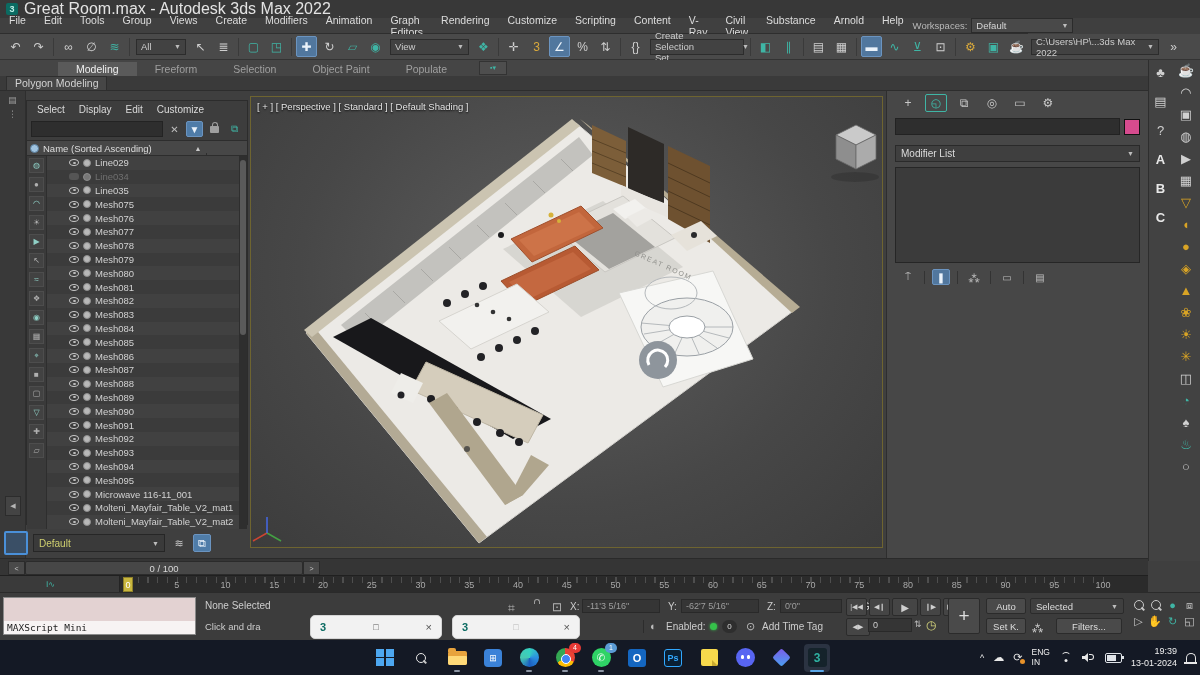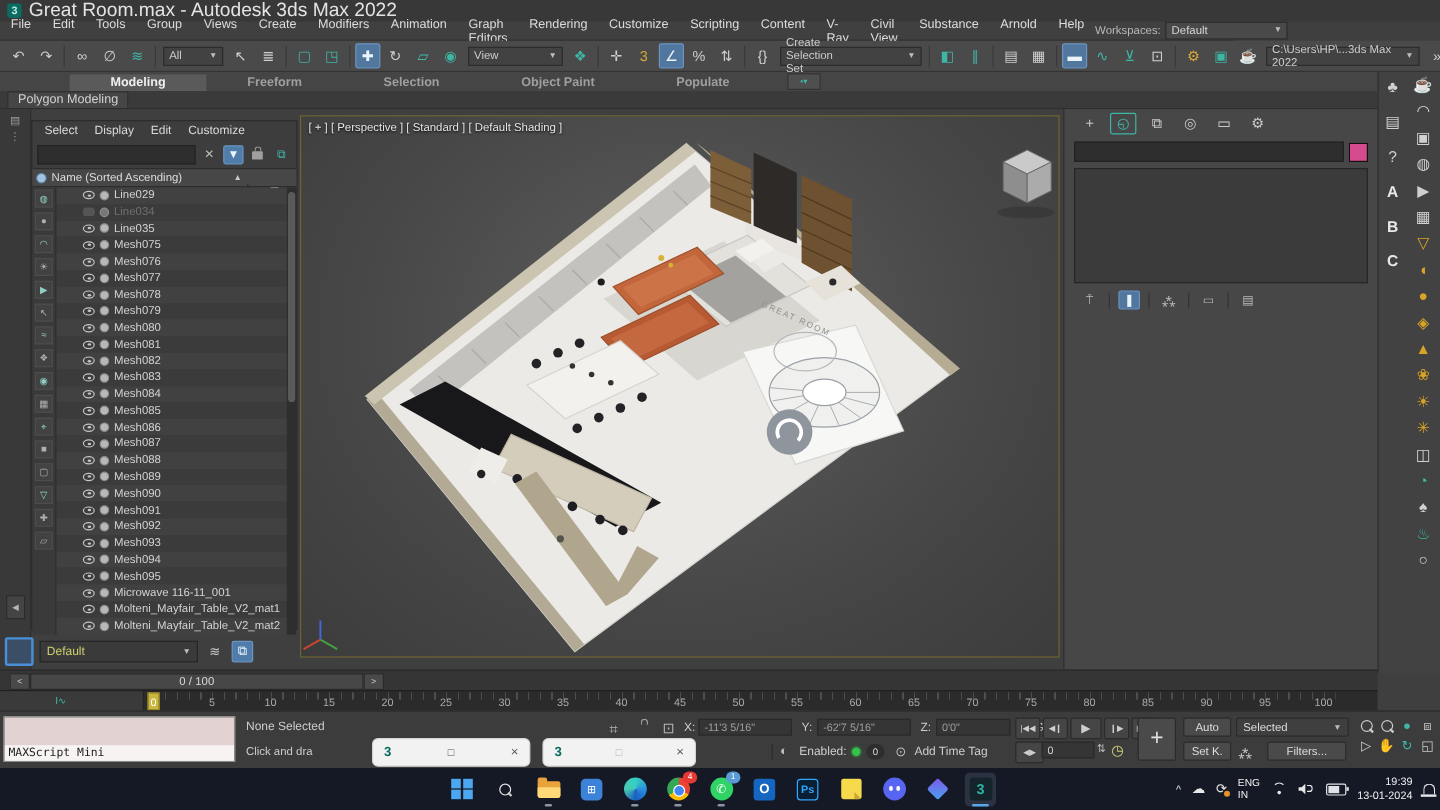--- a/index.html
+++ b/index.html
@@ -19,21 +19,21 @@
   
   #toolbar{left:0;top:34px;width:1200px;height:26px;background:#4a4a4a;display:flex;align-items:center;padding-left:4px;box-sizing:border-box;border-bottom:1px solid #333;}
   .tbtn{width:21px;height:21px;margin:0 1px;display:flex;align-items:center;justify-content:center;font-size:12px;color:#cfcfcf;border-radius:2px;flex:none;}
   .tbtn.teal{color:#3fb5a5;}
   .tbtn.yellow{color:#d9a93c;}
   .tbtn.active{background:#51779e;border:1px solid #6b94c0;color:#eaf2fa;box-sizing:border-box;}
   .tsep{width:1px;height:18px;background:#3a3a3a;margin:0 3px;flex:none;}
   .tdd{height:16px;background:#424242;border:1px solid #2c2c2c;color:#cccccc;font-size:9.5px;display:flex;align-items:center;justify-content:space-between;padding:0 4px;margin:0 3px;box-sizing:border-box;flex:none;}
   
   #ribbontabs{left:0;top:60px;width:1148px;height:16px;background:#454545;display:flex;align-items:flex-end;padding-left:58px;box-sizing:border-box;}
-  .rtab{font-size:10.5px;color:#9f9f9f;padding:1px 34px;font-weight:bold;}
+  .rtab{font-size:10.5px;color:#9f9f9f;padding:1px 18px;}
   .rtab.active{background:#5a5a5a;color:#efefef;}
   .rtab-ico{width:26px;height:12px;background:#4e4e4e;border:1px solid #333;margin-left:14px;display:flex;align-items:center;justify-content:center;color:#3fb5a5;font-size:7px;margin-bottom:1px;}
   #ribbonpanel{left:0;top:76px;width:1148px;height:15px;background:#3a3a3a;display:flex;align-items:center;border-bottom:1px solid #2d2d2d;box-sizing:border-box;}
   #polylabel{font-size:10.5px;color:#d2d2d2;background:#464646;border:1px solid #2e2e2e;padding:0 8px;margin-left:6px;height:13px;display:flex;align-items:center;}
   
   #workarea{left:0;top:91px;width:1200px;height:467px;background:#3f3f3f;}
   #leftstrip{left:0;top:0;width:26px;height:467px;background:#393939;border-right:1px solid #2e2e2e;box-sizing:border-box;}
   .lsico{width:16px;margin:4px auto;color:#9a9a9a;font-size:9px;text-align:center;}
   .collapser{position:absolute;left:5px;top:405px;width:14px;height:18px;background:#444;border:1px solid #2c2c2c;color:#b5b5b5;font-size:7px;display:flex;align-items:center;justify-content:center;}
   
@@ -243,21 +243,21 @@
       </div>
       <div class="tbtn teal">❖</div>
       <div class="tsep"></div>
       <div class="tbtn">✛</div>
       <div class="tbtn yellow">3</div>
       <div class="tbtn active">∠</div>
       <div class="tbtn">%</div>
       <div class="tbtn">⇅</div>
       <div class="tsep"></div>
       <div class="tbtn">{}</div>
-      <div class="tdd" style="width: 118px; gap: 44px;">
+      <div class="tdd" style="width: 94px; gap: 44px;">
         <span>Create Selection Set</span>
         <span class="caret">▼</span>
       </div>
       <div class="tsep"></div>
       <div class="tbtn teal">◧</div>
       <div class="tbtn teal">∥</div>
       <div class="tsep"></div>
       <div class="tbtn">▤</div>
       <div class="tbtn">▦</div>
       <div class="tsep"></div>
@@ -617,20 +617,24 @@
           <div class="cptab">+</div>
           <div class="cptab active">◵</div>
           <div class="cptab">⧉</div>
           <div class="cptab">◎</div>
           <div class="cptab">▭</div>
           <div class="cptab">⚙</div>
         </div>
       <div id="cp-namerow">
         <div id="cp-name"></div>
         <div id="cp-swatch"></div>
+      </div>
+      <div id="cp-modlist">
+        <span class="mltxt">Modifier List</span>
+          <span class="caret">▼</span>
       </div>
       <div id="cp-stack"></div>
       <div id="cp-btns">
           <div class="cpbtn">⍑</div>
           <div class="cpsep"></div>
           <div class="cpbtn active">❚</div>
           <div class="cpsep"></div>
           <div class="cpbtn">⁂</div>
           <div class="cpsep"></div>
           <div class="cpbtn">▭</div>

